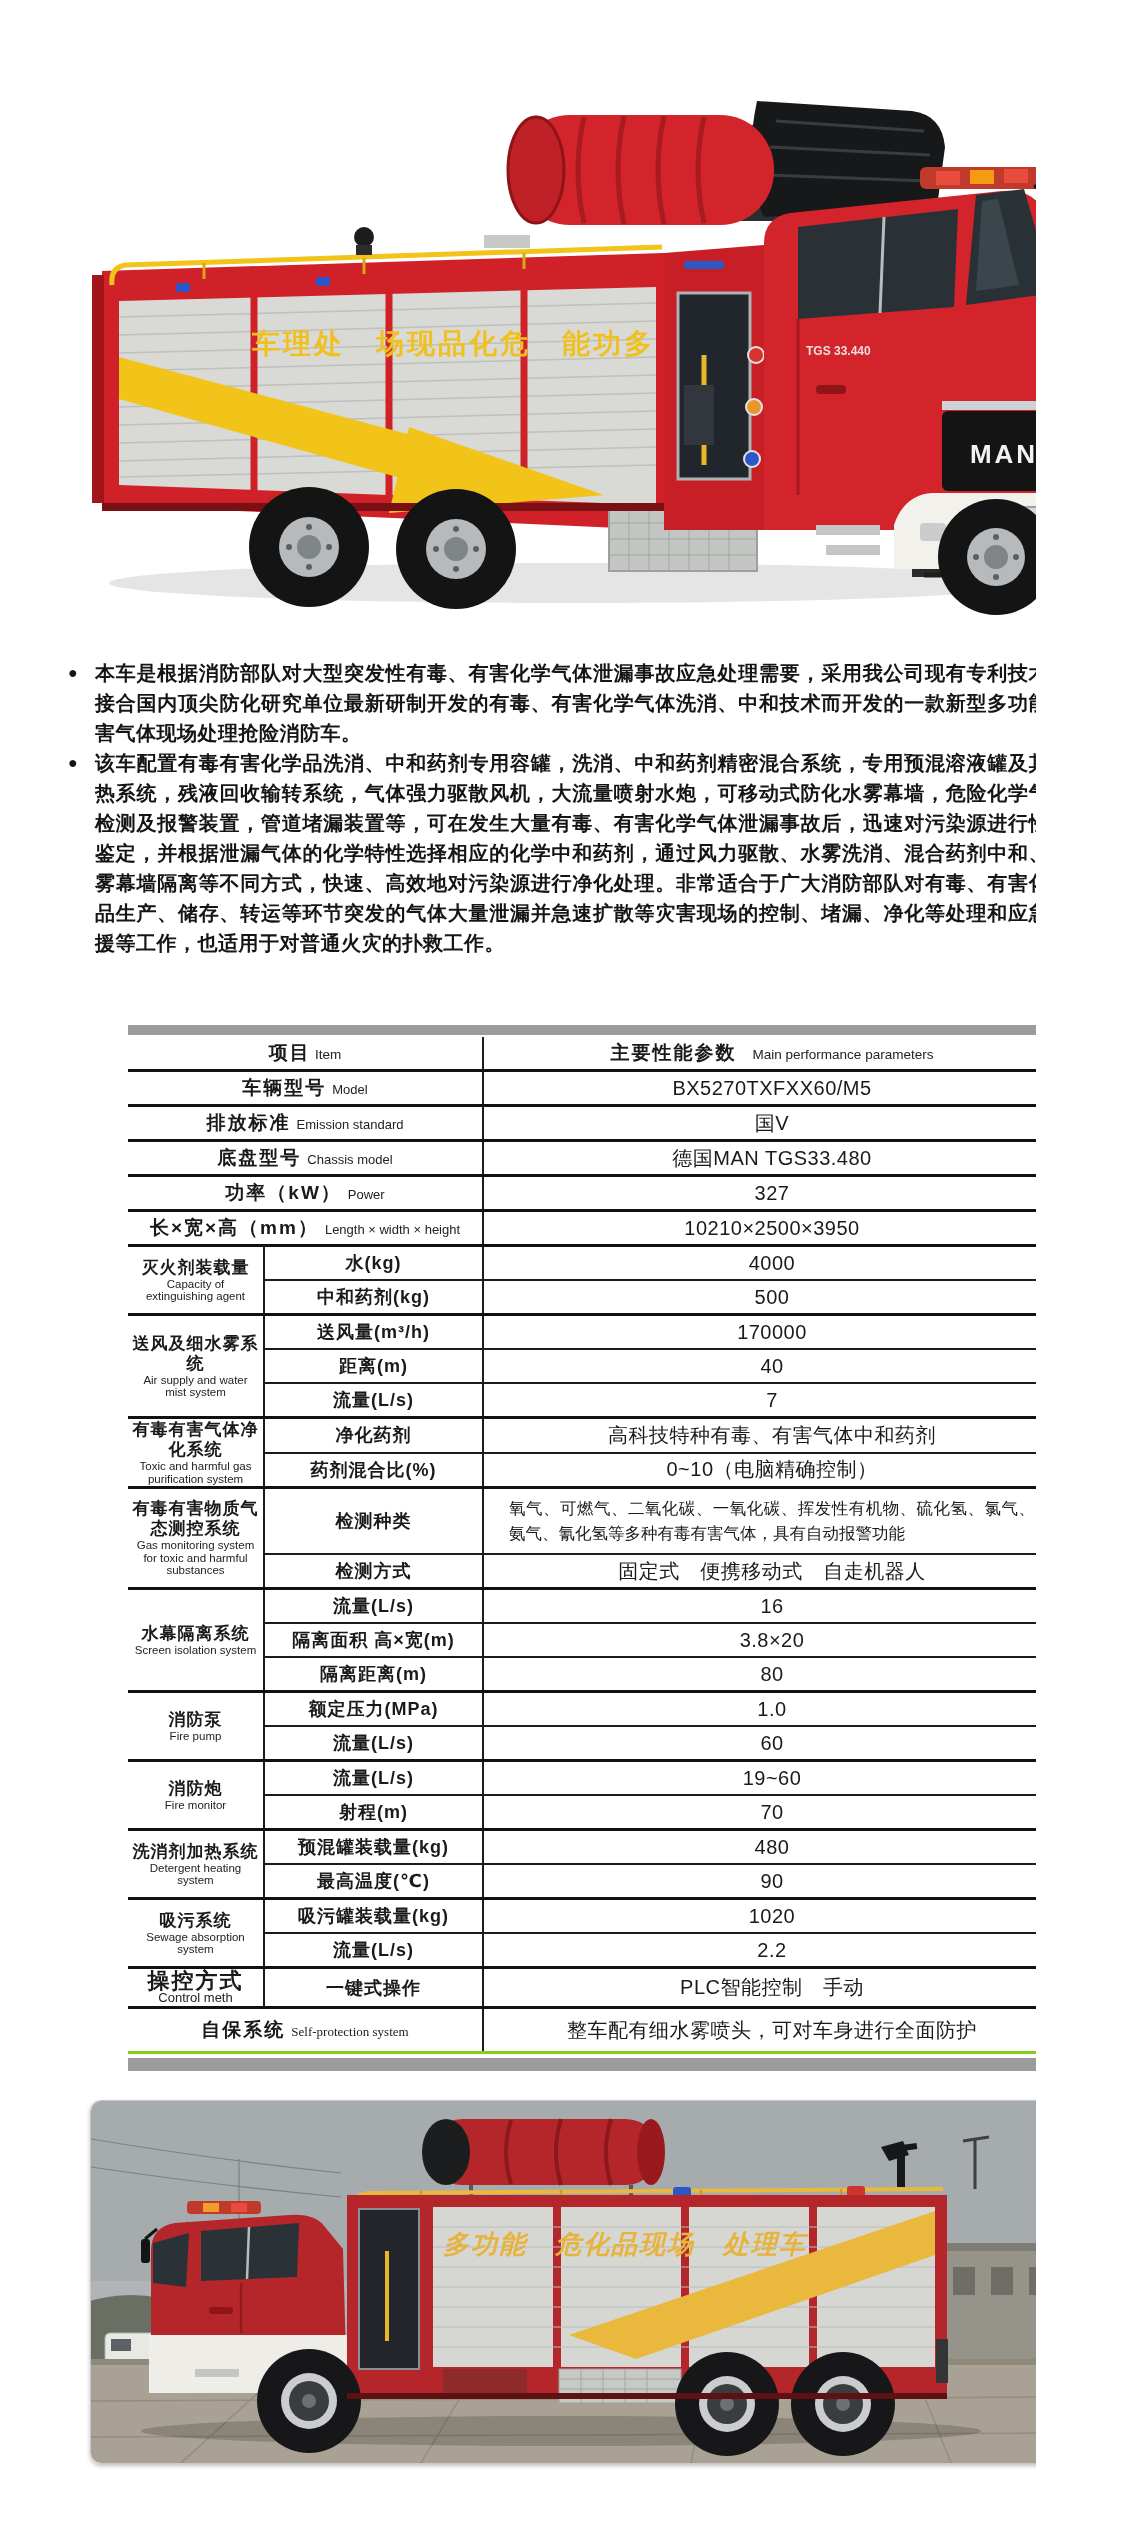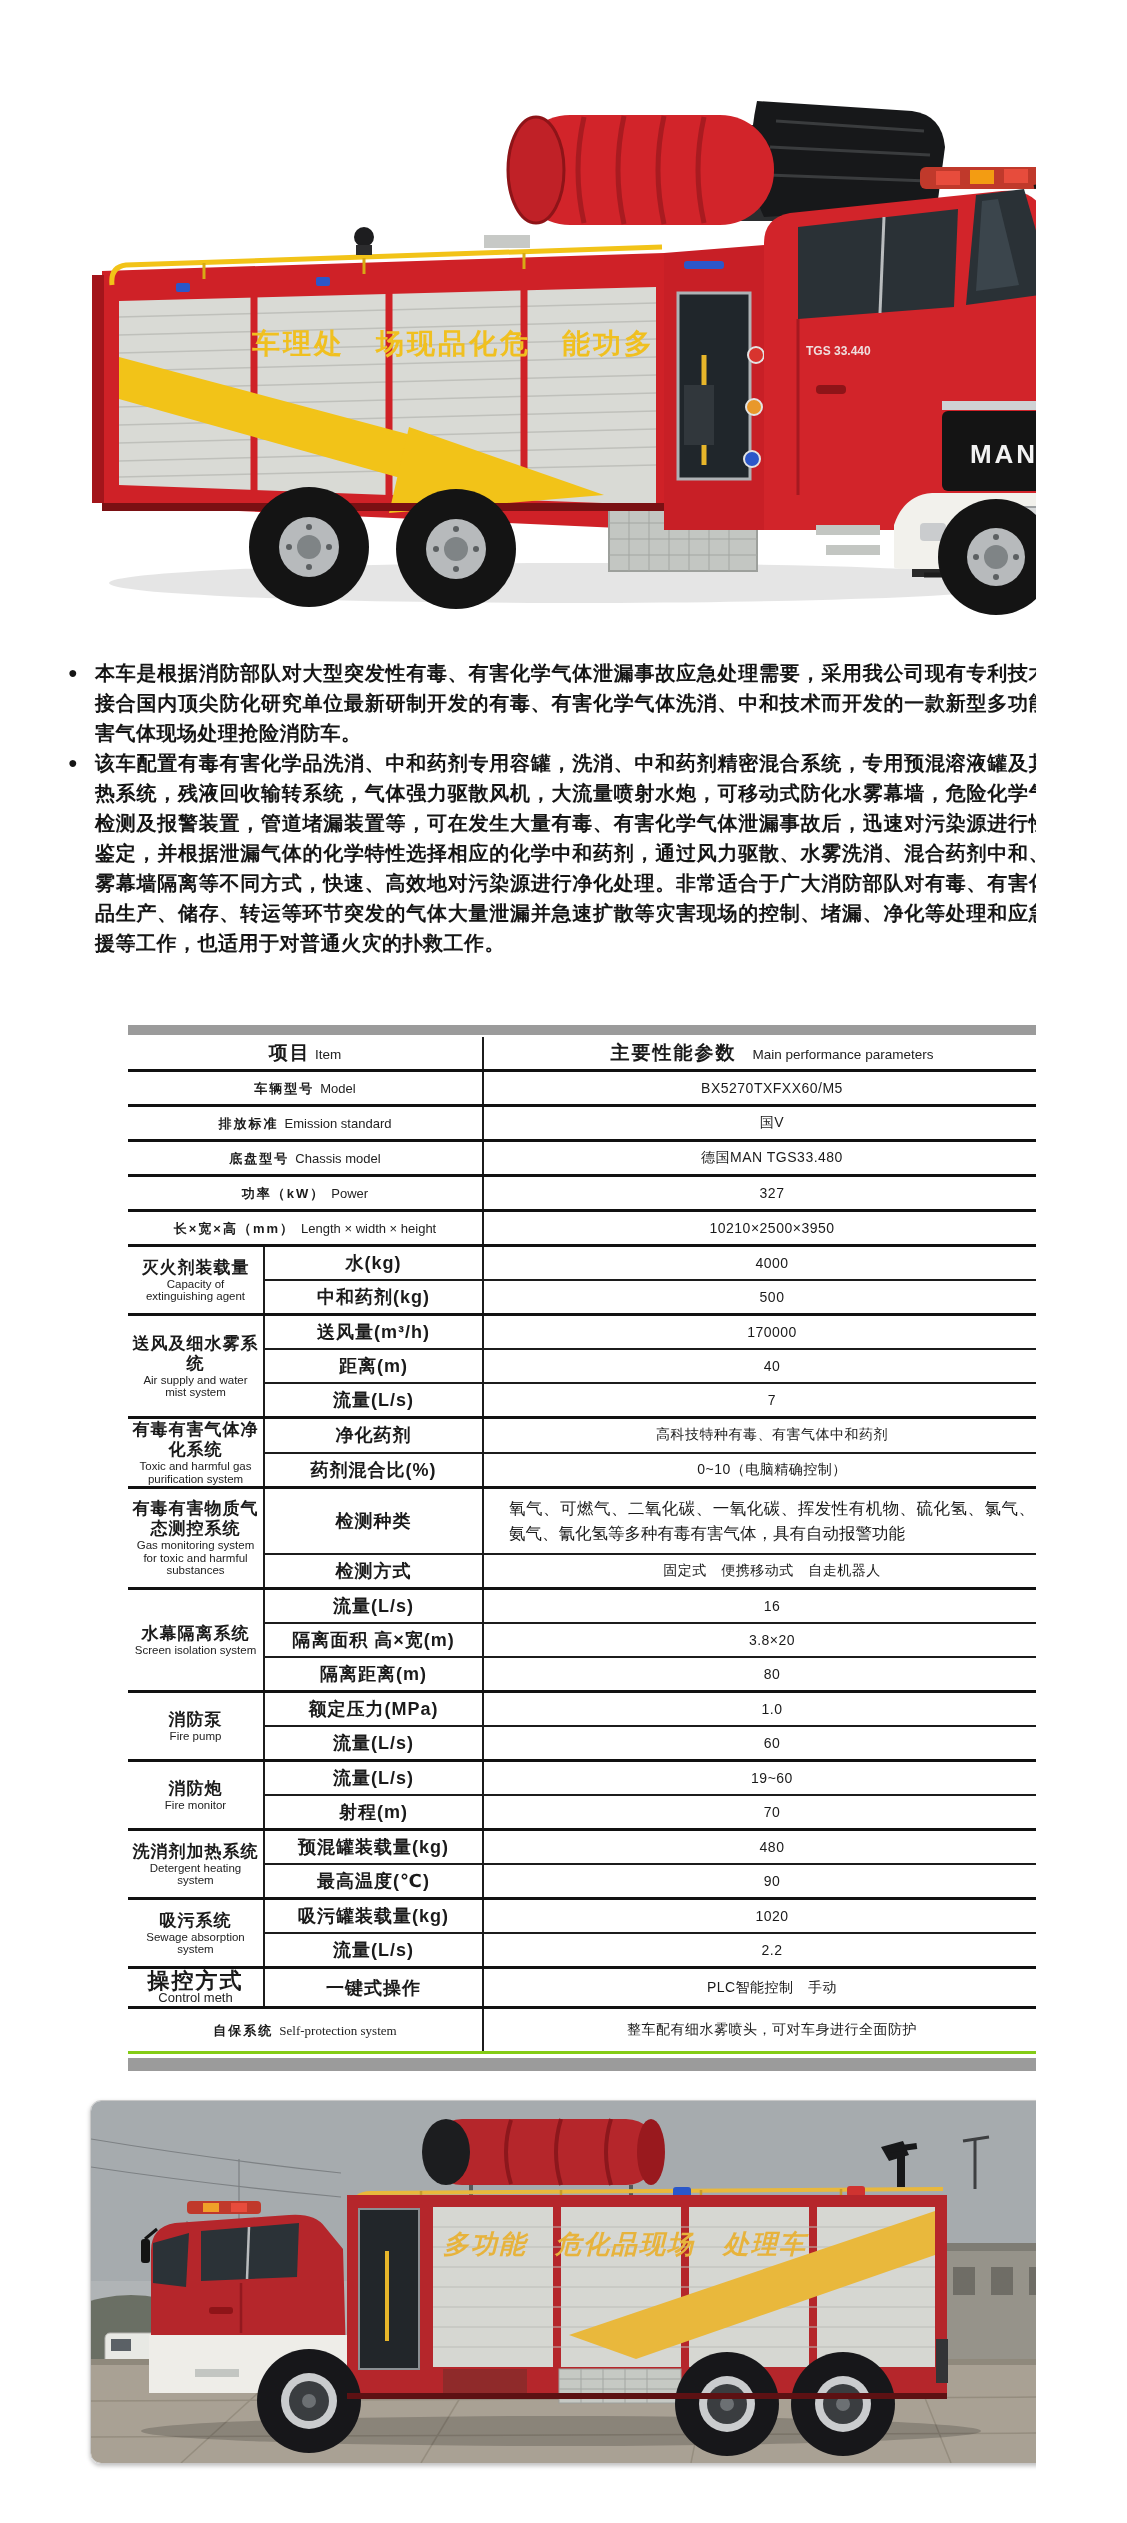--- a/index.html
+++ b/index.html
@@ -23,27 +23,27 @@
   table.spec-t{border-collapse:collapse;width:932px;table-layout:fixed;margin-top:2px;}
   table.spec-t td,table.spec-t th{border-top:2px solid #1c1c1c;padding:1px 4px;
       text-align:center;vertical-align:middle;height:30px;overflow:hidden;}
   tr.t>td,tr.t>th{border-top:3px solid #111;}
   tr.hdr>th{border-top:none;}
   tr.last>td{border-bottom:3px solid #84cc16;font-family:Liberation Serif, serif;}
   td.vr,th.vr{border-right:2px solid #1c1c1c;}
   tr.tall>td{height:60px;}
   tr.selfrow>td{height:40px;}
 
-  .zh{font-size:13px;font-weight:700;letter-spacing:2px;}
+  .zh{font-size:19px;font-weight:700;letter-spacing:2px;}
   .en{font-size:13px;font-weight:400;letter-spacing:0;color:#222;}
   .lbl .zh{margin-right:6px;}
   td.grp .zh{display:block;font-size:17px;line-height:20px;letter-spacing:1px;}
   td.grp .en{display:block;font-size:11.5px;line-height:12.5px;}
   td.sub{font-size:18px;font-weight:700;letter-spacing:1px;}
-  td.val{font-size:14px;font-weight:500;letter-spacing:0.5px;}
+  td.val{font-size:20px;font-weight:500;letter-spacing:0.5px;}
   td.val.small{font-size:16.5px;letter-spacing:0;text-align:justify;padding:2px 25px;line-height:25px;}
   th .zh{font-size:19px;}
   th .en{font-size:13.5px;}
   td.ctl .zh{display:block;font-size:22px;line-height:21px;}
   td.ctl .en{display:block;font-size:13px;line-height:14px;}
 
   
   .photo2{position:absolute;left:90px;top:2100px;width:970px;height:362px;border-radius:11px;
           overflow:hidden;border:1px solid #c8c8c8;box-shadow:0 2px 4px rgba(0,0,0,0.25);font-style:italic;}
   .photo2 svg{display:block;width:100%;height:100%;}

